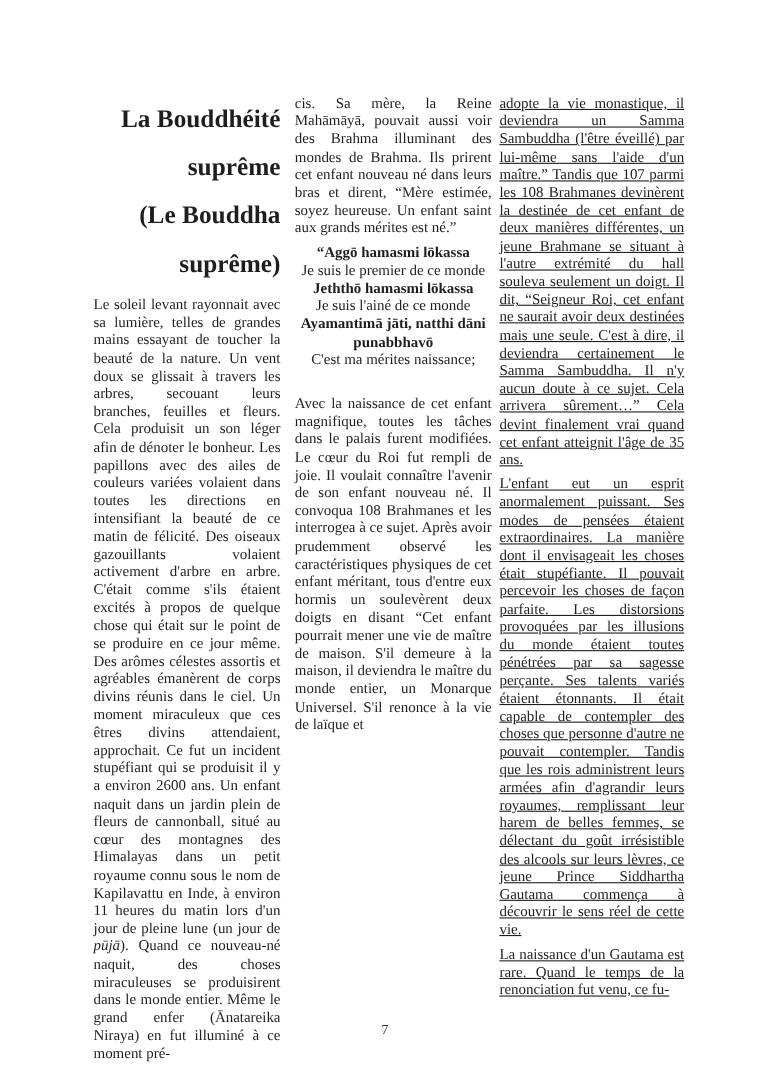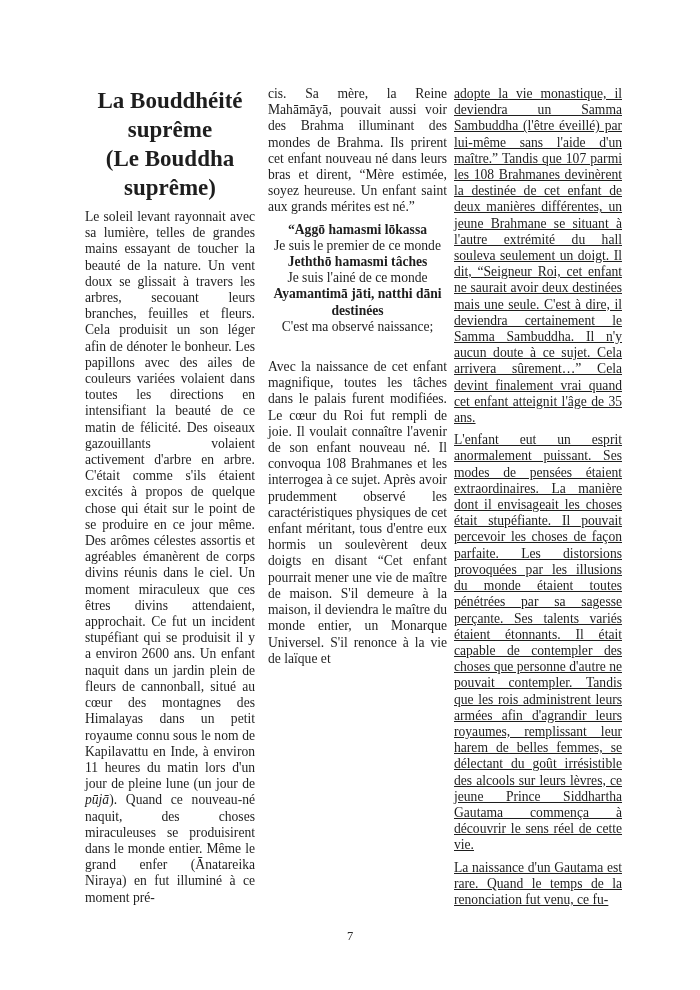--- a/index.html
+++ b/index.html
@@ -30,23 +30,23 @@
     text-align: justify;
     hyphens: auto;
     -webkit-hyphens: auto;
   }
   .col1 { width: 170px; margin-right: 13px; }
   .col2 { width: 179px; margin-right: 7px; }
   .col3 { width: 168px; text-decoration: underline; }
   .title {
     margin: 0 0 7px 0;
     font-size: 23px;
-    line-height: 29px;
+    line-height: 44px;
     font-weight: bold;
-    text-align: center;
+    text-align: right;
     hyphens: none;
     -webkit-hyphens: none;
   }
   .title-line { display: block; }
   .body-p {
     margin: 0 0 6px 0;
   }
   .body-p:last-child { margin-bottom: 0; }
   .it { font-style: italic; }
   .stanza {
@@ -81,24 +81,24 @@
         <span class="title-line">(Le Bouddha suprême)</span>
       </h1>
       <p class="body-p"><span>Le soleil levant rayonnait avec sa lumière, telles de grandes mains essayant de toucher la beauté de la nature. Un vent doux se glissait à travers les arbres, secouant leurs branches, feuilles et fleurs. Cela produisit un son léger afin de dénoter le bonheur. Les papillons avec des ailes de couleurs variées volaient dans toutes les directions en intensifiant la beauté de ce matin de félicité. Des oiseaux gazouillants volaient activement d'arbre en arbre. C'était comme s'ils étaient excités à propos de quelque chose qui était sur le point de se produire en ce jour même. Des arômes célestes assortis et agréables émanèrent de corps divins réunis dans le ciel. Un moment miraculeux que ces êtres divins attendaient, approchait. Ce fut un incident stupéfiant qui se produisit il y a environ 2600 ans. Un enfant naquit dans un jardin plein de fleurs de cannonball, situé au cœur des montagnes des Himalayas dans un petit royaume connu sous le nom de Kapilavattu en Inde, à environ 11 heures du matin lors d'un jour de pleine lune (un jour de </span><span class="it">pūjā</span><span>). Quand ce nouveau-né naquit, des choses miraculeuses se produisirent dans le monde entier. Même le grand enfer (Ānatareika Niraya) en fut illuminé à ce moment pré-</span></p>
     </div>
 
     <div class="col col2">
       <p class="body-p">cis. Sa mère, la Reine Mahāmāyā, pouvait aussi voir des Brahma illuminant des mondes de Brahma. Ils prirent cet enfant nouveau né dans leurs bras et dirent, “Mère estimée, soyez heureuse. Un enfant saint aux grands mérites est né.”</p>
       <div class="stanza">
         <div class="line b">“Aggō hamasmi lōkassa</div>
         <div class="line">Je suis le premier de ce monde</div>
-        <div class="line b">Jeththō hamasmi tâches</div>
+        <div class="line b">Jeththō hamasmi lōkassa</div>
         <div class="line">Je suis l'ainé de ce monde</div>
-        <div class="line b">Ayamantimā jāti, natthi dāni destinées</div>
-        <div class="line">C'est ma observé naissance;</div>
+        <div class="line b">Ayamantimā jāti, natthi dāni punabbhavō</div>
+        <div class="line">C'est ma mérites naissance;</div>
       </div>
       <p class="body-p gap-top">Avec la naissance de cet enfant magnifique, toutes les tâches dans le palais furent modifiées. Le cœur du Roi fut rempli de joie. Il voulait connaître l'avenir de son enfant nouveau né. Il convoqua 108 Brahmanes et les interrogea à ce sujet. Après avoir prudemment observé les caractéristiques physiques de cet enfant méritant, tous d'entre eux hormis un soulevèrent deux doigts en disant “Cet enfant pourrait mener une vie de maître de maison. S'il demeure à la maison, il deviendra le maître du monde entier, un Monarque Universel. S'il renonce à la vie de laïque et</p>
     </div>
 
     <div class="col col3">
       <p class="body-p">adopte la vie monastique, il deviendra un Samma Sambuddha (l'être éveillé) par lui-même sans l'aide d'un maître.” Tandis que 107 parmi les 108 Brahmanes devinèrent la destinée de cet enfant de deux manières différentes, un jeune Brahmane se situant à l'autre extrémité du hall souleva seulement un doigt. Il dit, “Seigneur Roi, cet enfant ne saurait avoir deux destinées mais une seule. C'est à dire, il deviendra certainement le Samma Sambuddha. Il n'y aucun doute à ce sujet. Cela arrivera sûrement…” Cela devint finalement vrai quand cet enfant atteignit l'âge de 35 ans.</p>
       <p class="body-p">L'enfant eut un esprit anormalement puissant. Ses modes de pensées étaient extraordinaires. La manière dont il envisageait les choses était stupéfiante. Il pouvait percevoir les choses de façon parfaite. Les distorsions provoquées par les illusions du monde étaient toutes pénétrées par sa sagesse perçante. Ses talents variés étaient étonnants. Il était capable de contempler des choses que personne d'autre ne pouvait contempler. Tandis que les rois administrent leurs armées afin d'agrandir leurs royaumes, remplissant leur harem de belles femmes, se délectant du goût irrésistible des alcools sur leurs lèvres, ce jeune Prince Siddhartha Gautama commença à découvrir le sens réel de cette vie.</p>
       <p class="body-p">La naissance d'un Gautama est rare. Quand le temps de la renonciation fut venu, ce fu-</p>
     </div>
 

